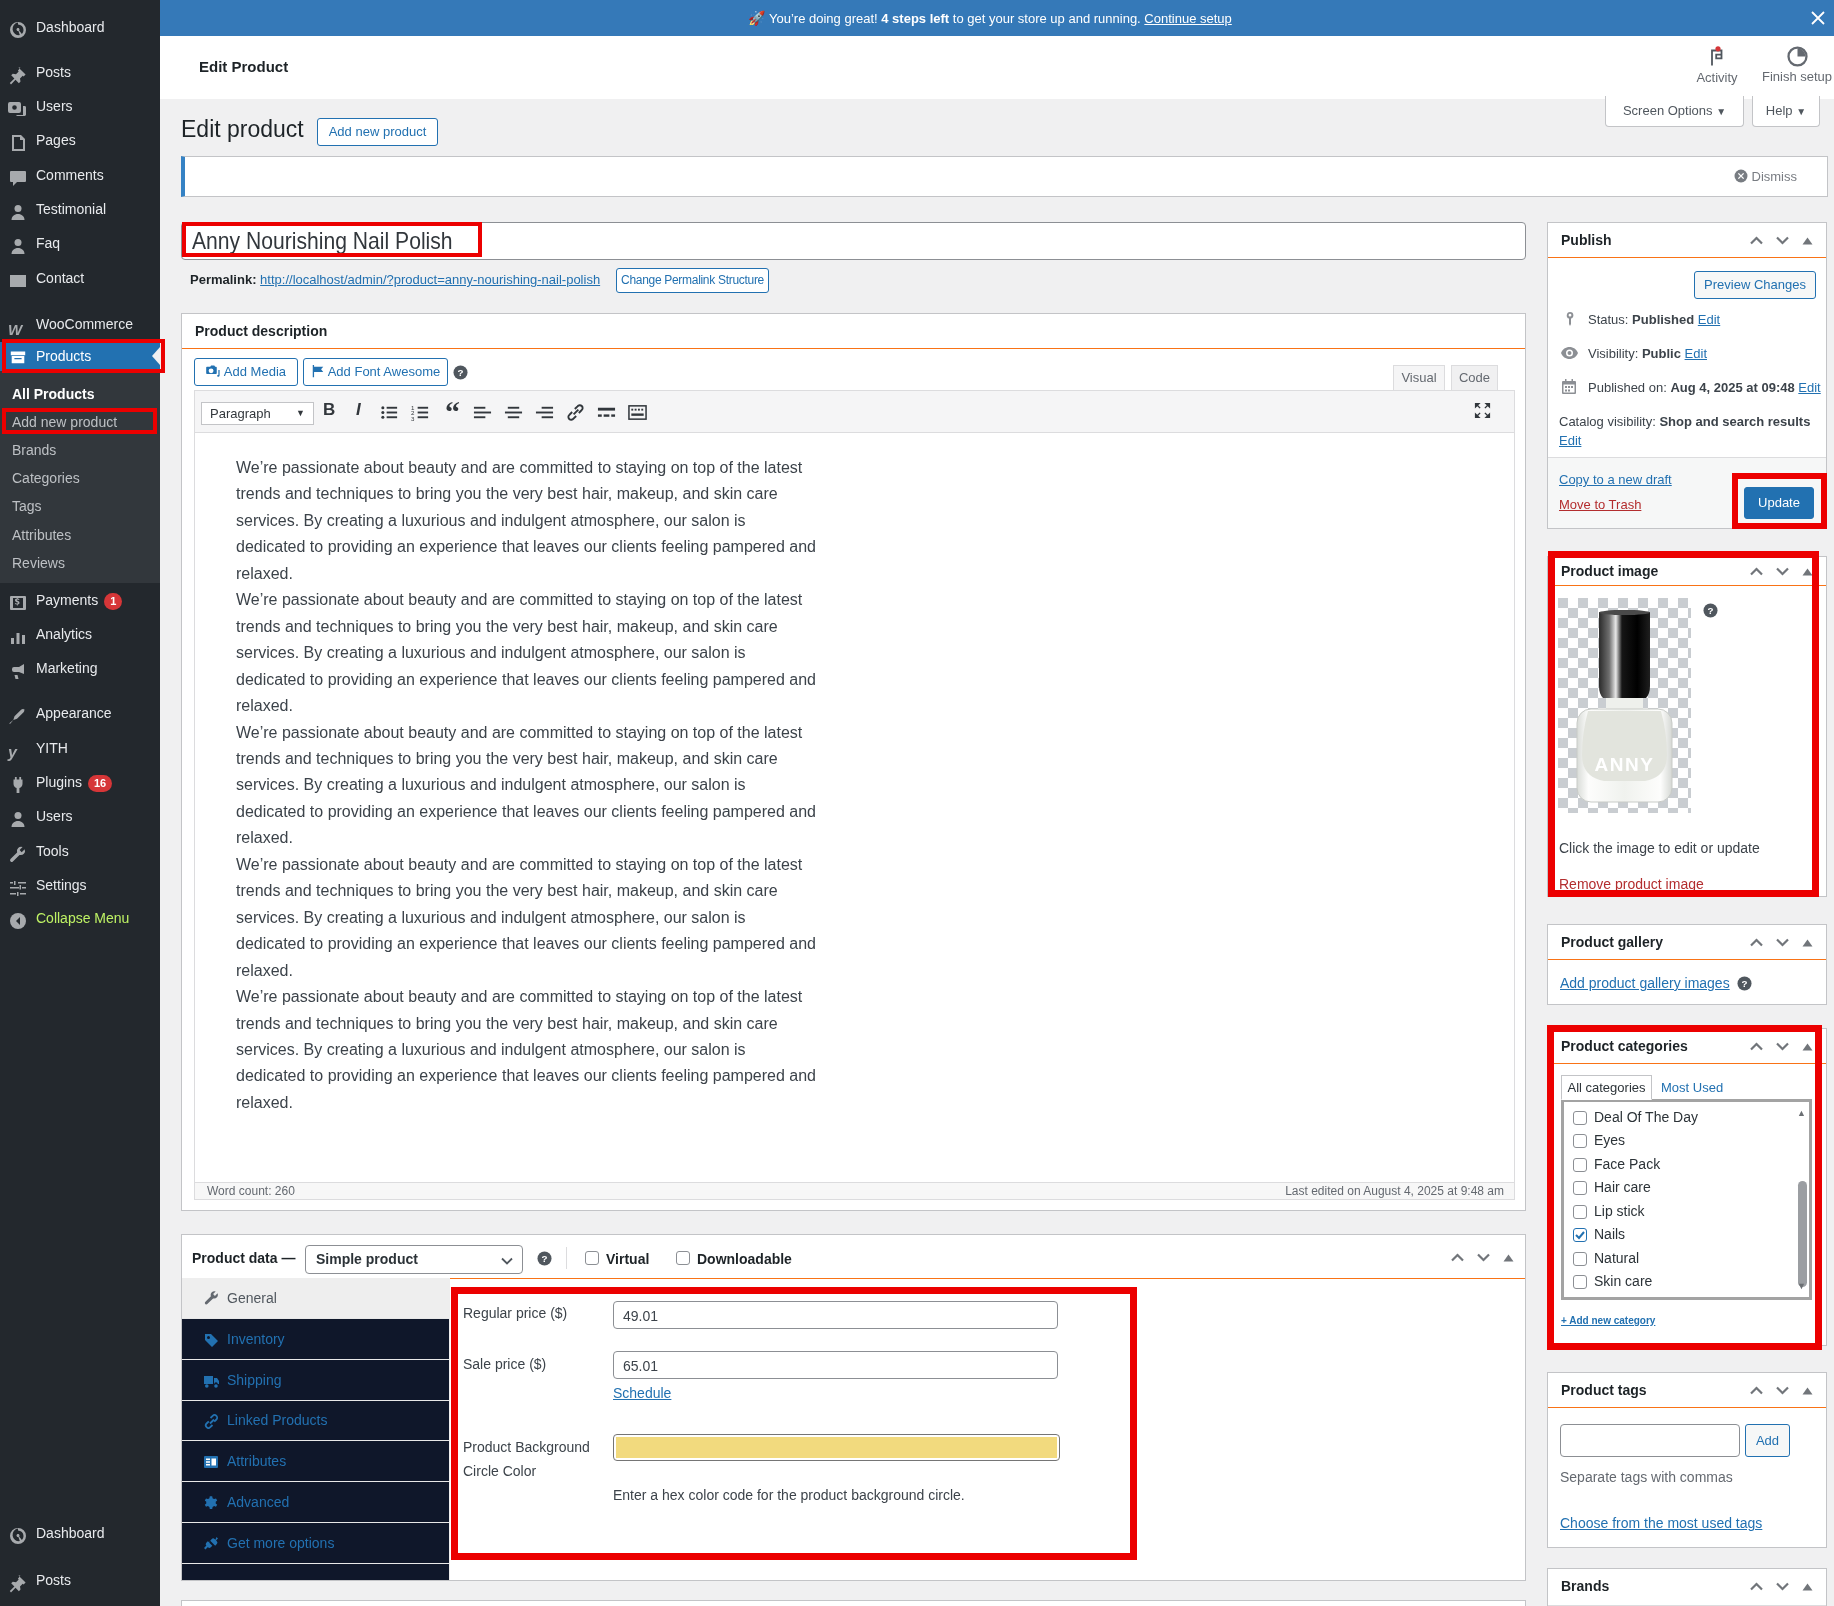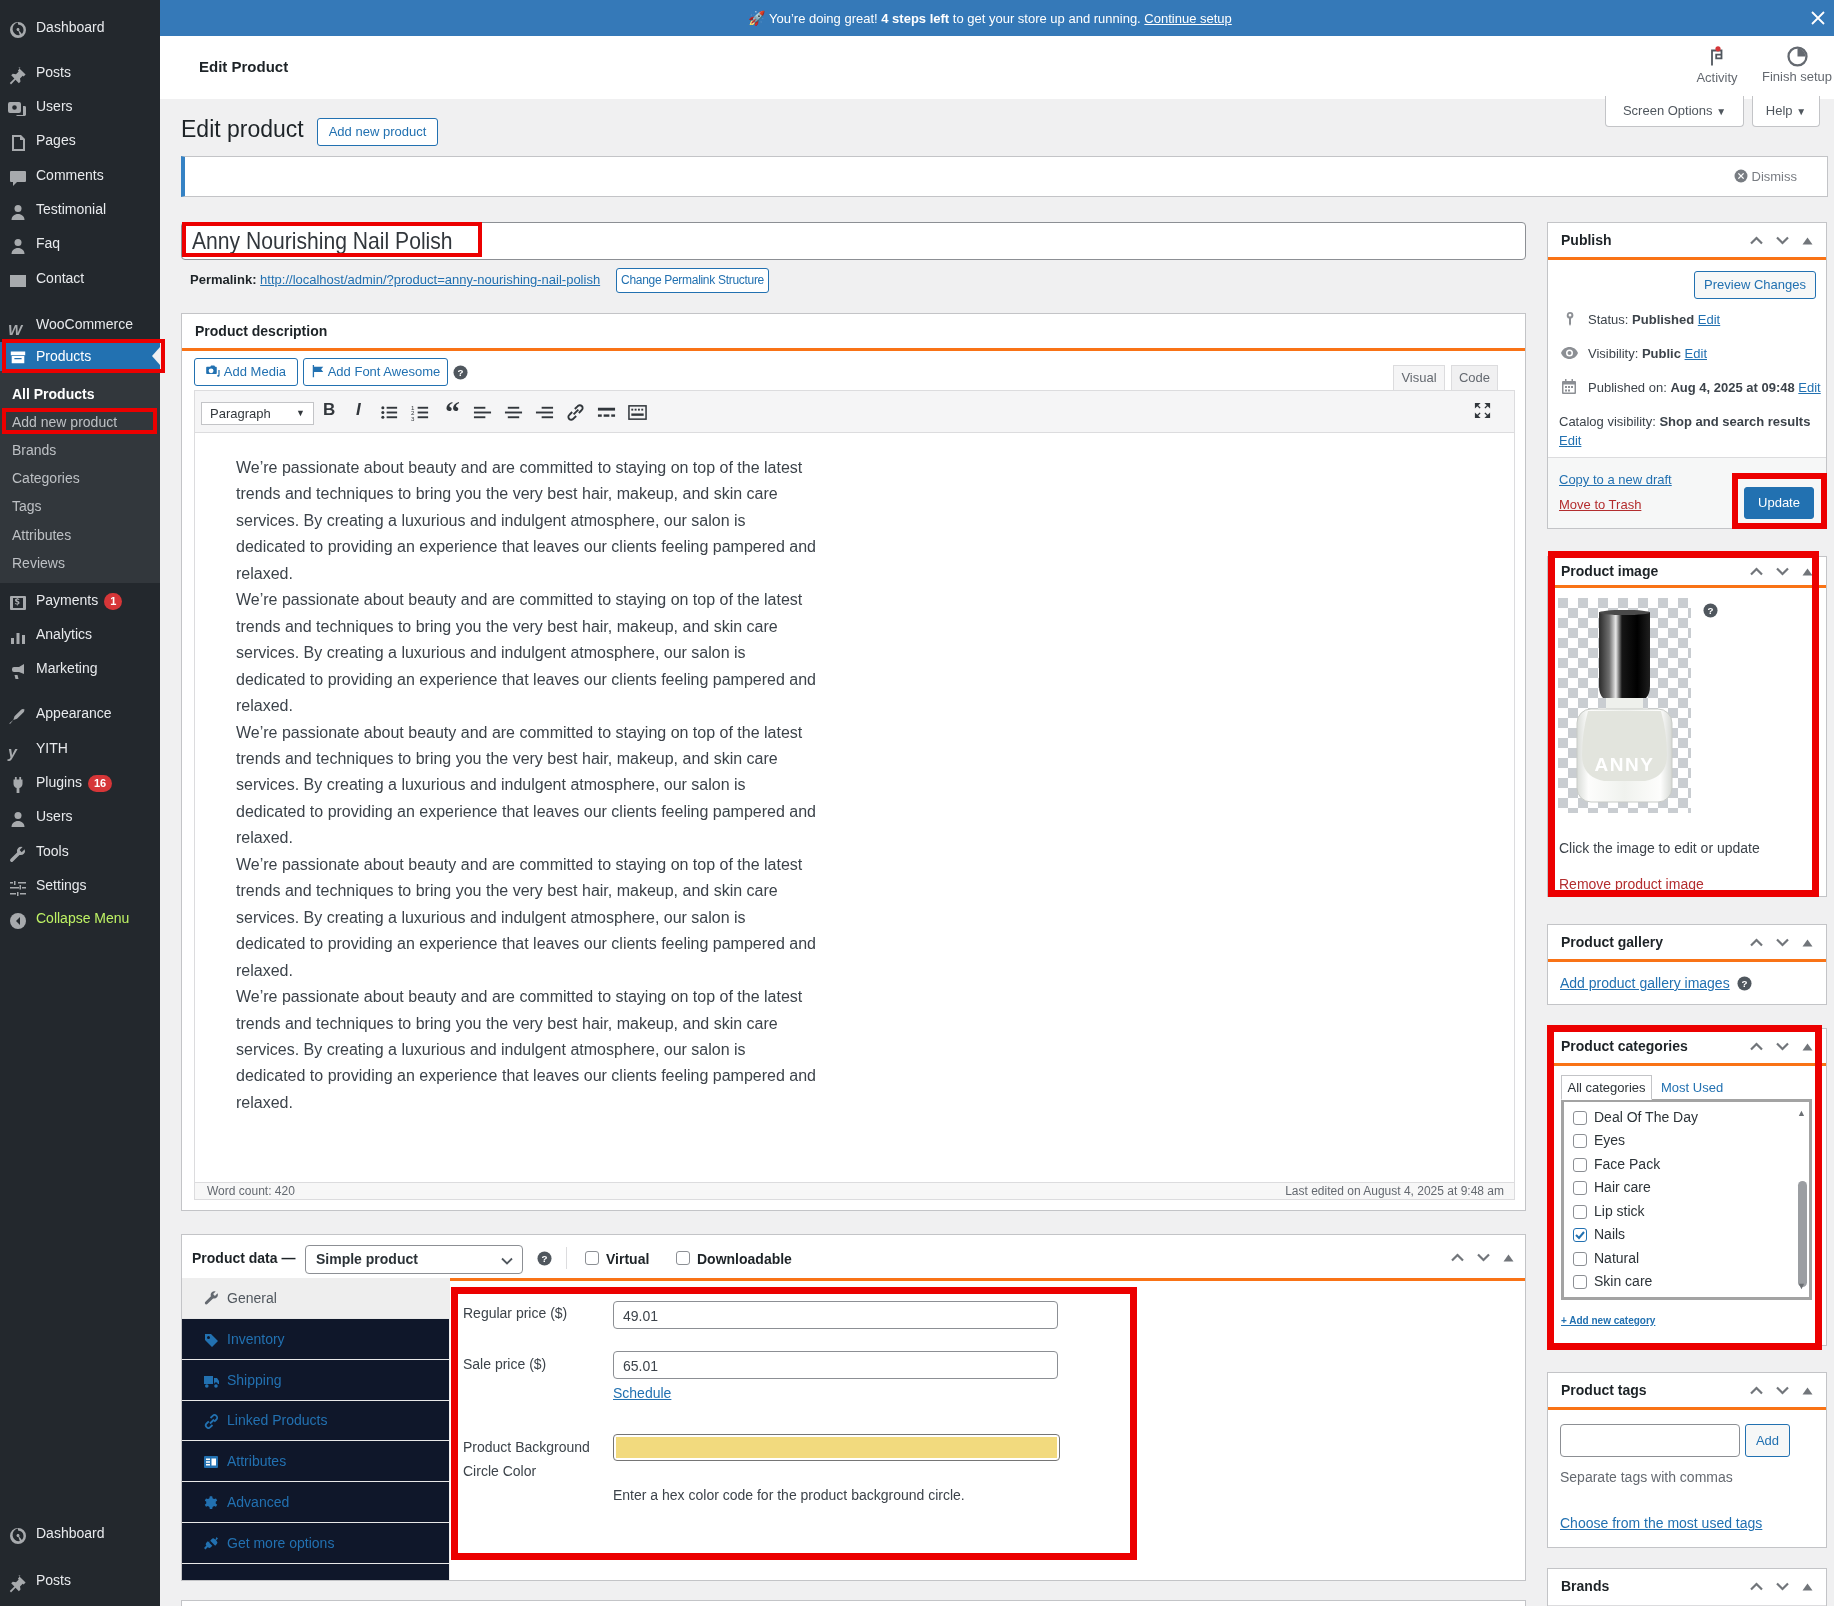--- a/index.html
+++ b/index.html
@@ -11,21 +11,21 @@
 .mi{position:absolute;left:0;width:160px;height:34px;color:#e8eaed;font-size:14px;line-height:34px;white-space:nowrap;}
 .mi .lab{position:absolute;left:36px;top:0;}
 .mi .ic{position:absolute;left:8px;top:8px;width:20px;height:20px;color:#a7aaad;}
 .sub{position:absolute;left:0;width:160px;background:#32373c;}
 .smi{position:absolute;left:12px;width:148px;height:28px;line-height:28px;color:#bdc0c4;font-size:14px;white-space:nowrap;}
 .badge{display:inline-block;background:#d63638;color:#fff;border-radius:9px;font-size:11px;line-height:17px;padding:0 6px;font-weight:bold;vertical-align:middle;margin-left:6px;}
 
 .redbox{position:absolute;border:4px solid #ec0000;z-index:50;}
 
 .panel{position:absolute;background:#fff;border:1px solid #c3c4c7;box-sizing:border-box;}
-.phead{position:absolute;left:0;top:0;right:0;height:34px;border-bottom:3px solid #f97316;}
+.phead{position:absolute;left:0;top:0;right:0;height:34px;border-bottom:1px solid #f97316;}
 .phead .pt{position:absolute;left:13px;top:9px;font-size:14px;font-weight:bold;color:#1d2327;}
 .btn-sec{position:absolute;box-sizing:border-box;background:#f6f7f7;border:1px solid #2271b1;border-radius:3px;color:#2271b1;font-size:13px;text-align:center;}
 .btn-pri{position:absolute;box-sizing:border-box;background:#2271b1;border:1px solid #2271b1;border-radius:3px;color:#fff;font-size:13px;text-align:center;}
 .inp{position:absolute;box-sizing:border-box;background:#fff;border:1px solid #8c8f94;border-radius:4px;}
 .chk{position:absolute;box-sizing:border-box;width:14px;height:14px;background:#fff;border:1px solid #8c8f94;border-radius:3px;}
 .gray13{font-size:13px;color:#646970;}
 .t13{font-size:13px;color:#3c434a;}
 .t14{font-size:14px;color:#3c434a;}
 .tbi{position:absolute;color:#32373c;}
 .catitem{position:absolute;left:9px;font-size:14px;color:#2c3338;white-space:nowrap;}
@@ -332,21 +332,21 @@
           <div>services. By creating a luxurious and indulgent atmosphere, our salon is</div>
           <div>dedicated to providing an experience that leaves our clients feeling pampered and</div>
           <div>relaxed.</div>
           <div>We’re passionate about beauty and are committed to staying on top of the latest</div>
           <div>trends and techniques to bring you the very best hair, makeup, and skin care</div>
           <div>services. By creating a luxurious and indulgent atmosphere, our salon is</div>
           <div>dedicated to providing an experience that leaves our clients feeling pampered and</div>
           <div>relaxed.</div>
       </div>
       <div class="abs" style="left:0;right:0;bottom:0;height:16px;background:#f7f7f7;border-top:1px solid #dcdcde;">
-        <div class="abs" style="left:12px;top:1px;font-size:12px;color:#646970;">Word count: 420</div>
+        <div class="abs" style="left:12px;top:1px;font-size:12px;color:#646970;">Word count: 260</div>
         <div class="abs" style="right:10px;top:1px;font-size:12px;color:#646970;">Last edited on August 4, 2025 at 9:48 am</div>
       </div>
     </div>
   </div>
 
   <div class="panel" style="left:181px;top:1234px;width:1345px;height:347px;">
     <div class="phead" style="height:43px;">
         <span class="pt" style="top:15px;left:10px;">Product data —</span>
       </div>
     <div class="inp" style="left:123px;top:10px;width:218px;height:29px;">

